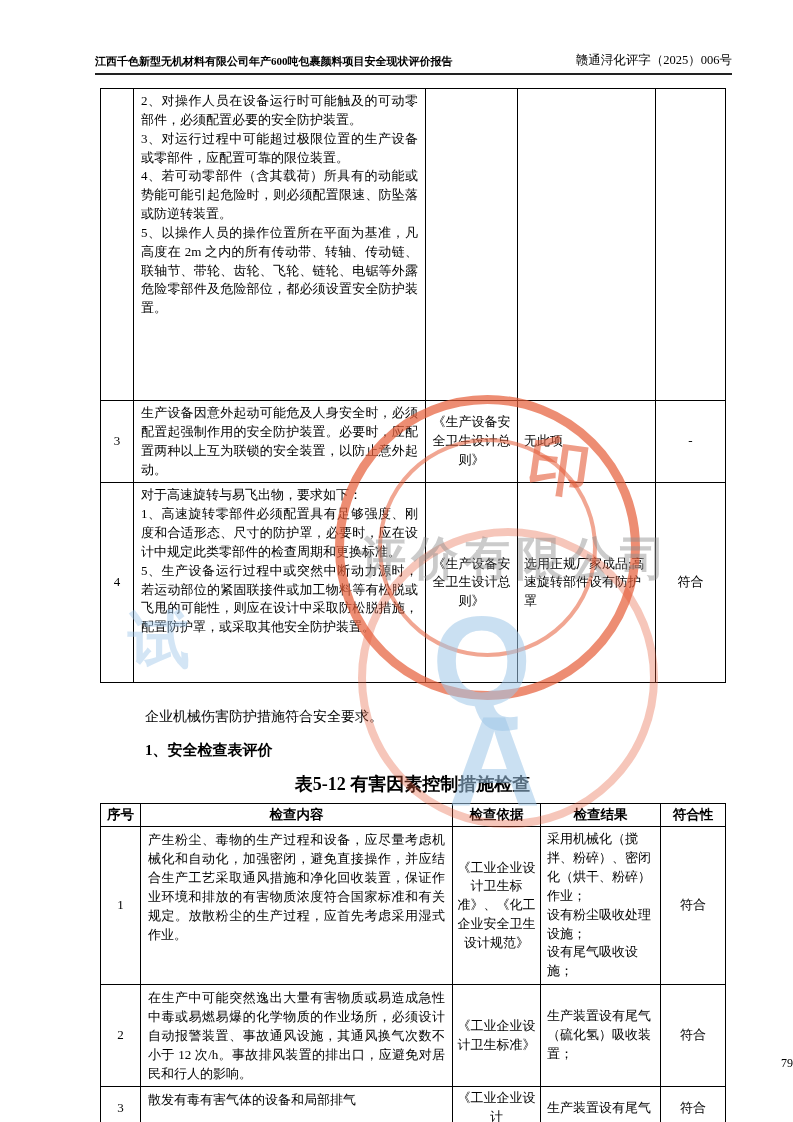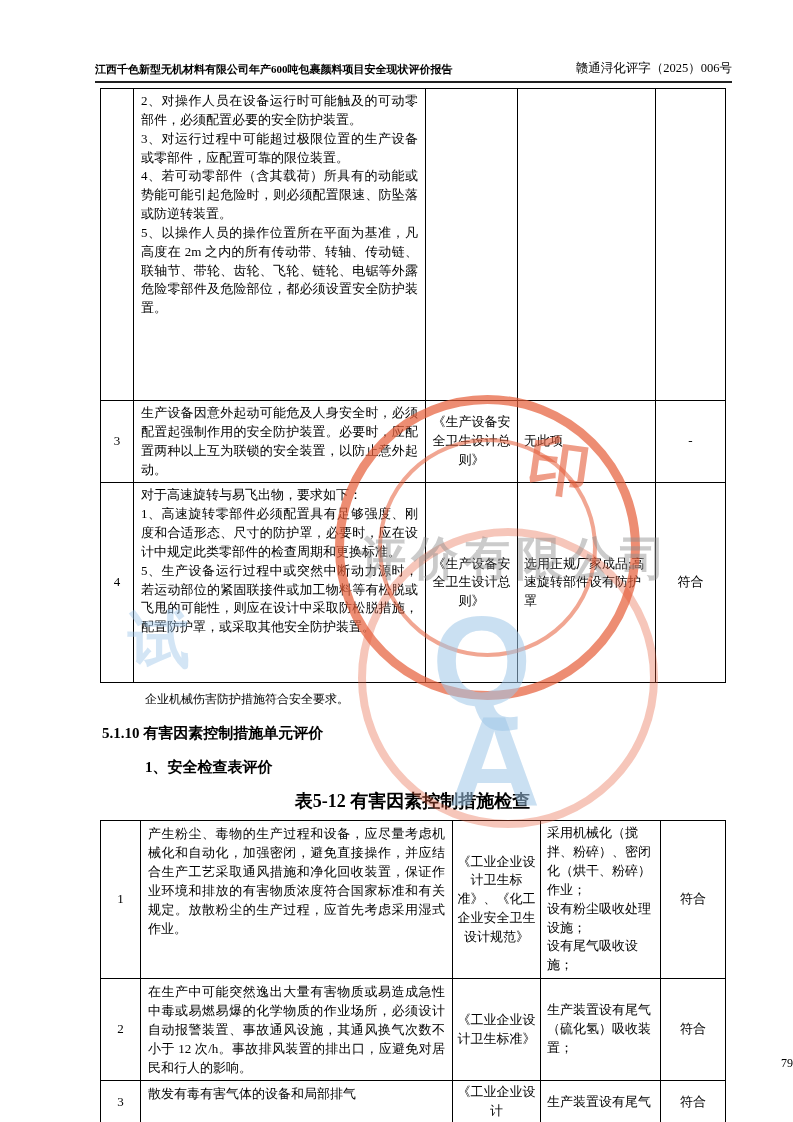--- a/index.html
+++ b/index.html
@@ -4,21 +4,21 @@
 <style>
   * { margin:0; padding:0; box-sizing:border-box; }
   html,body { width:793px; height:1122px; }
   body {
     position:relative; overflow:hidden; background:#ffffff; color:#000;
     font-family:"Liberation Serif","DejaVu Serif",serif;
   }
 
   
   .header {
-    position:absolute; top:60px; left:95px; width:637px;
+    position:absolute; top:52px; left:95px; width:637px;
     display:flex; justify-content:space-between; align-items:flex-end;
     border-bottom:2px solid #222; padding-bottom:4px;
   }
   .header .h-left  { font-size:11px; font-weight:bold; }
   .header .h-right { font-size:12.5px; font-weight:normal; white-space:nowrap; }
 
   
   .main { position:absolute; top:88px; left:100px; width:625px; z-index:1; }
 
   table { border-collapse:collapse; width:625px; table-layout:fixed; }
@@ -35,21 +35,21 @@
   .c-basis   { text-align:center; padding:2px 4px; white-space:pre-line; }
   .c-result  { text-align:left; padding:3px 6px; white-space:pre-line; }
   .c-comp    { text-align:center; }
 
   .t1 .r0 td { height:312px; }
   .t1 .r1 td { height:77px; }
   .t1 .r1 .c-content { vertical-align:top; }
   .t1 .r2 td { height:200px; }
 
   .sec-title   { font-weight:bold; font-size:15px; padding-left:45px; margin-top:15px; }
-  .sec-text    { font-size:12px; padding-left:45px; margin-top:8px; }
+  .sec-text    { font-size:14px; padding-left:45px; margin-top:25px; }
   .sec-number  { font-weight:bold; font-size:15px; padding-left:2px; margin-top:16px; }
   .table-caption { font-weight:bold; font-size:18px; text-align:center; margin-top:12px; }
 
   .t2 { margin-top:7px; }
   .t2 .hrow th { height:22px; }
   .t2 .r0 td { height:124px; }
   .t2 .r1 td { height:97px; }
   .t2 .r2 td { height:28px; }
   .t2 .c-content { padding-top:4px; }
 
@@ -129,33 +129,39 @@
 1、高速旋转零部件必须配置具有足够强度、刚度和合适形态、尺寸的防护罩，必要时，应在设计中规定此类零部件的检查周期和更换标准。
 5、生产设备运行过程中或突然中断动力源时，若运动部位的紧固联接件或加工物料等有松脱或飞甩的可能性，则应在设计中采取防松脱措施，配置防护罩，或采取其他安全防护装置。</td>
       <td class="c-basis">《生产设备安全卫生设计总则》</td>
       <td class="c-result">选用正规厂家成品;高速旋转部件设有防护罩</td>
       <td class="c-comp">符合</td>
     </tr>
   </tbody>
     </table>
 
   <div class="sec-text">企业机械伤害防护措施符合安全要求。</div>
-  <div class="sec-number">5.1.10 有害因素控制措施单元评价</div>
   <div class="sec-title">1、安全检查表评价</div>
   <div class="table-caption">表5-12 有害因素控制措施检查</div>
 
   <table class="t2">
     <colgroup>
       <col style="width:40px">
         <col style="width:312px">
         <col style="width:88px">
         <col style="width:120px">
         <col style="width:65px">
     </colgroup>
     <tbody>
+        <tr class="hrow">
+      <th>序号</th>
+      <th>检查内容</th>
+      <th>检查依据</th>
+      <th>检查结果</th>
+      <th>符合性</th>
+    </tr>
     <tr class="r0">
       <td class="c-no">1</td>
       <td class="c-content">产生粉尘、毒物的生产过程和设备，应尽量考虑机械化和自动化，加强密闭，避免直接操作，并应结合生产工艺采取通风措施和净化回收装置，保证作业环境和排放的有害物质浓度符合国家标准和有关规定。放散粉尘的生产过程，应首先考虑采用湿式作业。</td>
       <td class="c-basis">《工业企业设计卫生标准》、《化工企业安全卫生设计规范》</td>
       <td class="c-result">采用机械化（搅拌、粉碎）、密闭化（烘干、粉碎）作业；
 设有粉尘吸收处理设施；
 设有尾气吸收设施；</td>
       <td class="c-comp">符合</td>
     </tr>
     <tr class="r1">

